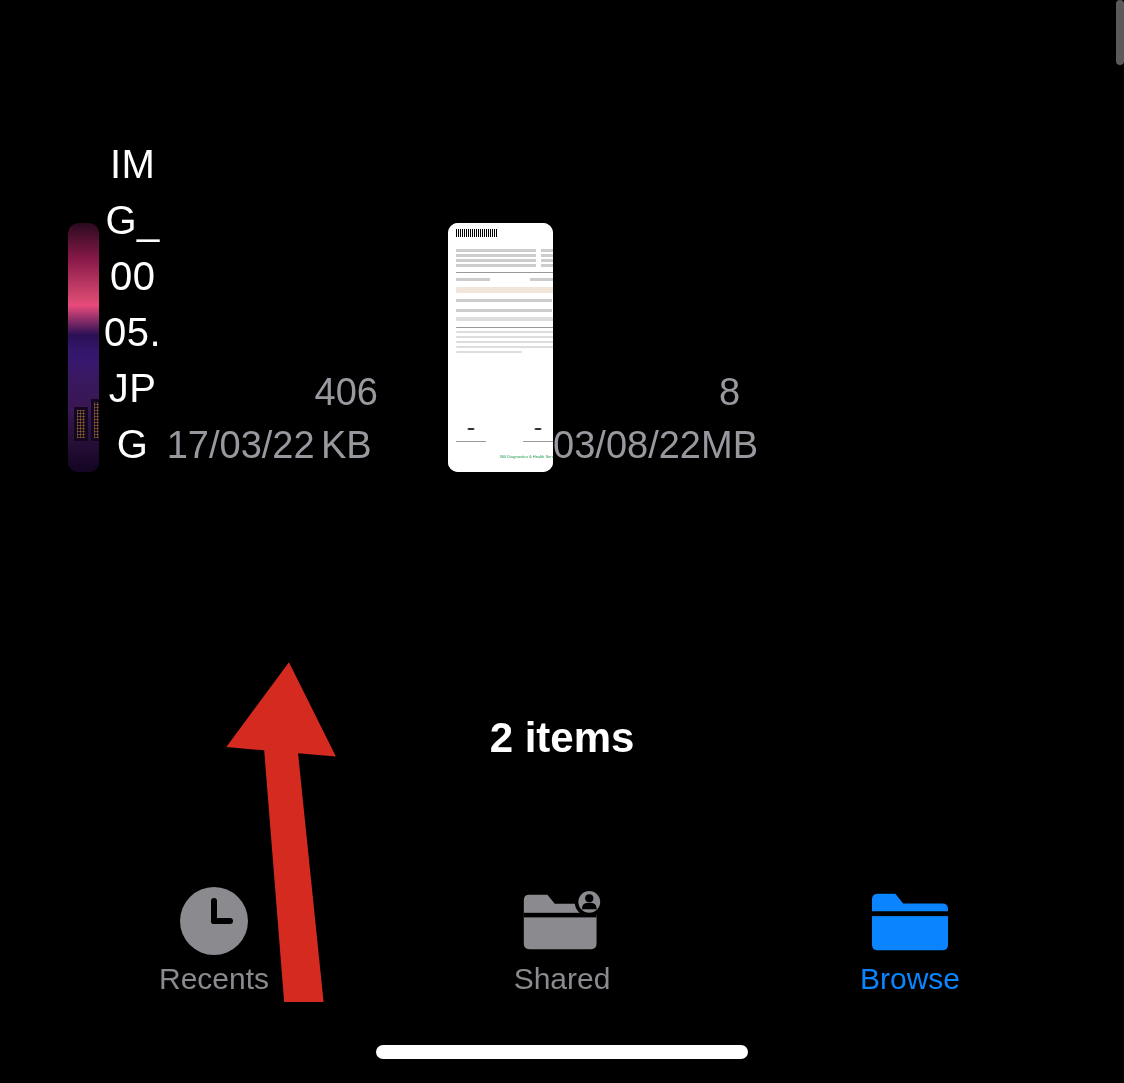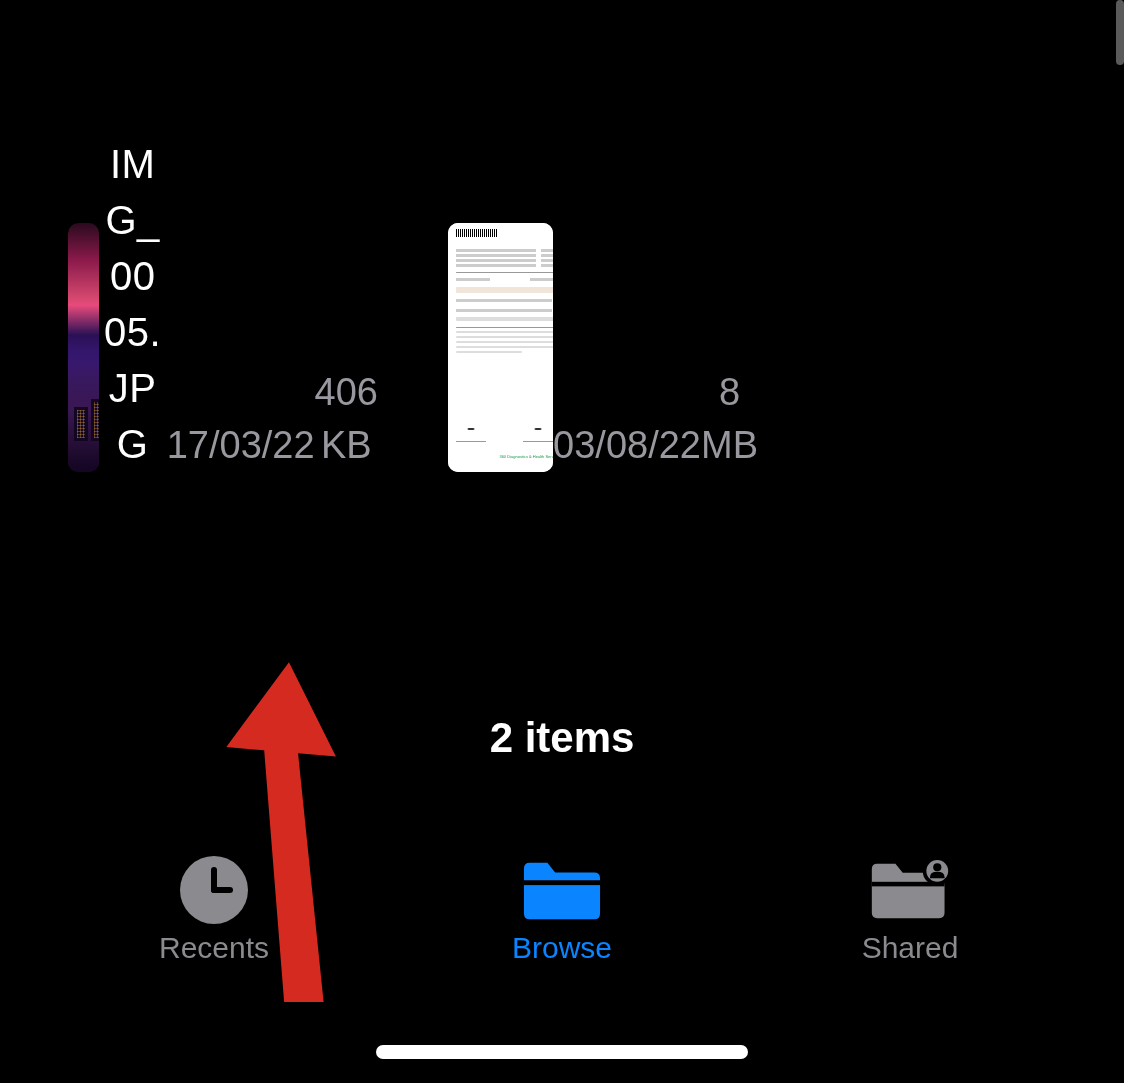--- a/index.html
+++ b/index.html
@@ -239,21 +239,21 @@
       pointer-events: none;
     }
     .tab-bar {
       position: absolute;
       bottom: 56px;
       left: 0;
       right: 0;
       height: 170px;
       display: flex;
       justify-content: space-around;
-      align-items: flex-start;
+      align-items: center;
       padding: 0 40px;
     }
     .tab-item {
       display: flex;
       flex-direction: column;
       align-items: center;
       gap: 8px;
       cursor: pointer;
       flex: 1;
     }
@@ -411,38 +411,38 @@
     <div class="tab-icon">
       <svg width="68" height="68" viewBox="0 0 68 68">
         <circle cx="34" cy="34" r="34" fill="#8a8a8f"></circle>
         <line x1="34" y1="34" x2="34" y2="14" stroke="#000" stroke-width="6" stroke-linecap="round"></line>
         <line x1="34" y1="34" x2="50" y2="34" stroke="#000" stroke-width="6" stroke-linecap="round"></line>
       </svg>
     </div>
     <div class="tab-label">Recents</div>
   </div>
 
-  <div class="tab-item active">
-    <div class="tab-icon">
-      <svg width="82" height="64" viewBox="0 0 82 64">
-        <path d="M2 12 L2 56 Q2 62 8 62 L74 62 Q80 62 80 56 L80 20 Q80 14 74 14 L34 14 L26 4 L8 4 Q2 4 2 10 Z" fill="#0a84ff"></path>
-        <rect x="2" y="22" width="78" height="5" fill="#000"></rect>
-      </svg>
-    </div>
-    <div class="tab-label">Browse</div>
-  </div>
-
   <div class="tab-item">
     <div class="tab-icon">
       <svg width="88" height="70" viewBox="0 0 88 70">
         <path d="M2 14 L2 60 Q2 66 8 66 L76 66 Q82 66 82 60 L82 22 Q82 16 76 16 L36 16 L28 6 L8 6 Q2 6 2 12 Z" fill="#8a8a8f"></path>
         <rect x="2" y="26" width="80" height="5" fill="#000"></rect>
         <circle cx="74" cy="14" r="14" fill="#8a8a8f" stroke="#000" stroke-width="4"></circle>
         <circle cx="74" cy="10" r="4.5" fill="#000"></circle>
         <path d="M66 21 Q66 15 74 15 Q82 15 82 21 L82 22 L66 22 Z" fill="#000"></path>
       </svg>
     </div>
     <div class="tab-label">Shared</div>
   </div>
 
+  <div class="tab-item active">
+    <div class="tab-icon">
+      <svg width="82" height="64" viewBox="0 0 82 64">
+        <path d="M2 12 L2 56 Q2 62 8 62 L74 62 Q80 62 80 56 L80 20 Q80 14 74 14 L34 14 L26 4 L8 4 Q2 4 2 10 Z" fill="#0a84ff"></path>
+        <rect x="2" y="22" width="78" height="5" fill="#000"></rect>
+      </svg>
+    </div>
+    <div class="tab-label">Browse</div>
+  </div>
+
 </div>
 
 <div class="home-indicator"></div>
 
 </body></html>

